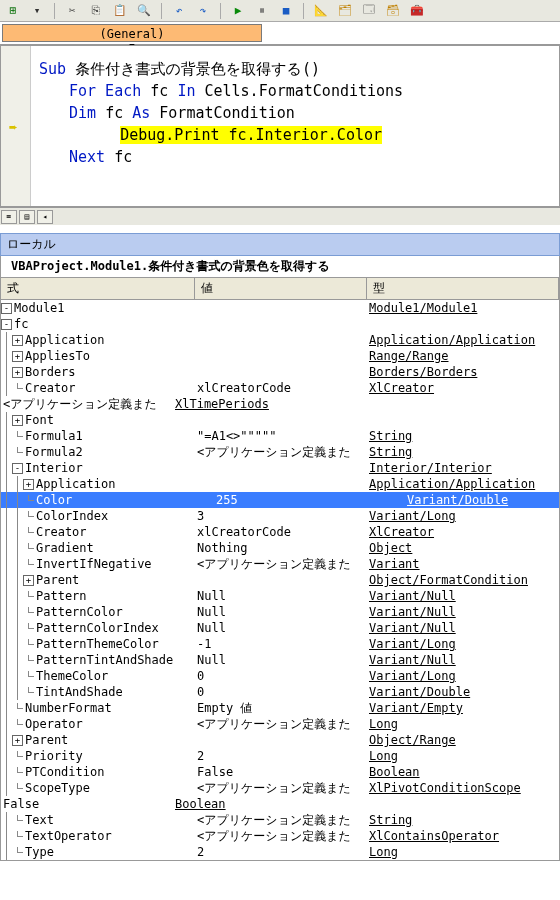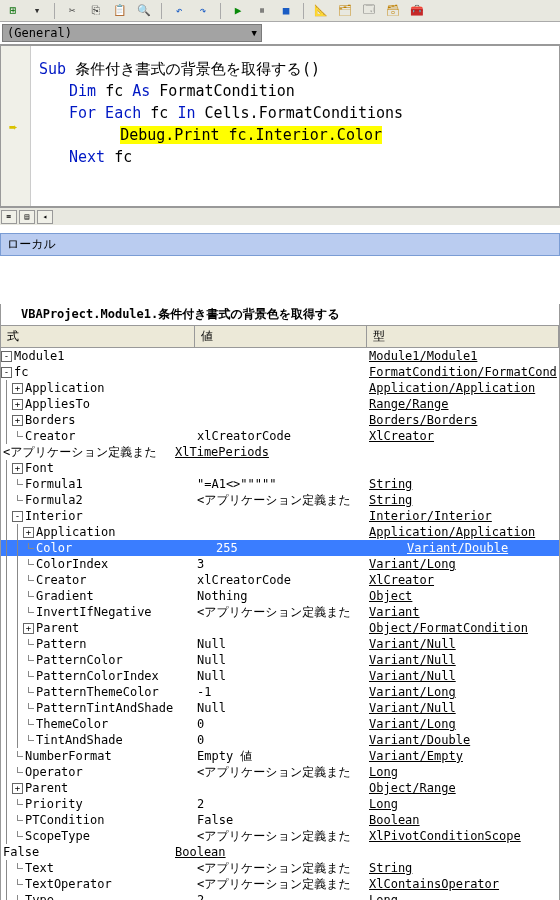--- a/index.html
+++ b/index.html
@@ -1,32 +1,32 @@
 <!DOCTYPE html>
 <html><head>
 <meta charset="utf-8">
 <style>
 * { margin:0; padding:0; box-sizing:border-box; font-family:"MS Gothic","Meiryo",Consolas,monospace; }
 body { background:#fff; font-size:12px; color:#000; width:560px; }
 .toolbar { background:#e8e8e0; border-bottom:1px solid #aaa; padding:2px 4px; display:flex; gap:6px; align-items:center; height:22px; }
 .tb-btn { width:18px; height:18px; display:flex; align-items:center; justify-content:center; font-size:11px; color:#333; }
 .tb-sep { width:1px; height:16px; background:#aaa; margin:0 2px; }
 .combo-row { background:#fff; border-bottom:1px solid #999; padding:2px; display:flex; }
-.combo { border:1px solid #7a7a7a; padding:2px 4px; font-size:12px; background:#a3a3a3; height:18px; display:flex; align-items:center; justify-content:space-between; }
+.combo { border:1px solid #7a7a7a; padding:2px 4px; font-size:12px; background:#fdba74; height:18px; display:flex; align-items:center; justify-content:space-between;flex-direction:column; }
 .combo:first-child { width:260px; }
 .code-pane { background:#fff; border:1px solid #999; height:162px; display:flex; position:relative; }
 .gutter { width:30px; background:#f0f0e8; border-right:1px solid #ccc; display:flex; flex-direction:column; padding-top:4px; }
 .arrow { color:#d9c200; font-size:14px; padding-left:8px; height:22px; line-height:22px; }
 .code { padding:12px 8px; font-family:Consolas,monospace; font-size:15px; line-height:22px; }
 .kw { color:#0018c4; }
 .hl { background:#ffff00; }
 .scroll-h { background:#e8e8e0; border-top:1px solid #999; height:18px; display:flex; align-items:center; }
 .sc-btn { width:16px; height:14px; border:1px solid #999; background:#f0f0e8; display:flex; align-items:center; justify-content:center; font-size:8px; margin:0 1px; }
 .locals-title { background:#baccf0; border:1px solid #7a9cd4; padding:2px 6px; font-size:12px; margin-top:8px; }
-.context { background:#fff; border:1px solid #999; border-top:none; padding:2px 20px; font-weight:bold; font-size:12px;margin-top:48px; }
+.context { background:#fff; border:1px solid #999; border-top:none; padding:2px 10px; font-weight:bold; font-size:12px; }
 .grid-head { display:flex; background:#ece9d8; border-bottom:1px solid #999; border-left:1px solid #999; border-right:1px solid #999; }
 .gh { border-right:1px solid #999; padding:2px 6px; font-size:12px; }
 .gh1 { width:194px; } .gh2 { width:172px; } .gh3 { flex:1; }
 .grid { border-left:1px solid #999; border-right:1px solid #999; border-bottom:1px solid #999; font-size:12px; overflow:hidden; }
 .row { display:flex; height:16px; align-items:center; white-space:nowrap; }
 .row.sel { background:#3a7dff; color:#fff;gap:19px; }
 .c1 { width:194px; display:flex; align-items:center; overflow:hidden; }
 .c2 { width:172px; padding-left:2px; overflow:hidden; text-overflow:clip; }
 .c3 { flex:1; padding-left:2px; overflow:hidden;text-decoration:underline; }
 .box { display:inline-flex; width:11px; height:11px; border:1px solid #666; align-items:center; justify-content:center; font-size:9px; line-height:9px; margin-right:2px; background:#fff; color:#000; }
@@ -71,22 +71,22 @@
 
 <div class="code-pane">
   <div class="gutter">
     <div style="height:22px;"></div>
       <div style="height:22px;"></div>
       <div style="height:22px;"></div>
     <div class="arrow">➨</div>
   </div>
   <div class="code">
     <div><span class="kw">Sub</span> <span>条件付き書式の背景色を取得する()</span></div>
+    <div style="padding-left:30px;"><span class="kw">For Each</span> <span>fc</span> <span class="kw">In</span> <span>Cells.FormatConditions</span></div>
     <div style="padding-left:30px;"><span class="kw">Dim</span> <span>fc</span> <span class="kw">As</span> <span>FormatCondition</span></div>
-    <div style="padding-left:30px;"><span class="kw">For Each</span> <span>fc</span> <span class="kw">In</span> <span>Cells.FormatConditions</span></div>
     <div style="padding-left:60px;text-align:center;"><span class="hl">Debug.Print fc.Interior.Color</span></div>
     <div style="padding-left:30px;"><span class="kw">Next</span> <span>fc</span></div>
   </div>
 </div>
 <div class="scroll-h">
   <div class="sc-btn">≡</div>
   <div class="sc-btn">▤</div>
   <div class="sc-btn">◂</div>
 </div>
 
@@ -105,21 +105,20 @@
       </div>
       <div class="c2"></div>
       <div class="c3">Module1/Module1</div>
     </div>
     <div class="row">
       <div class="c1">
         <span class="box">-</span>
         <span> fc</span>
       </div>
       <div class="c2"></div>
-      <div class="c3">FormatCondition/FormatCond</div>
     </div>
     <div class="row">
       <div class="c1">
         <span class="vline"></span>
         <span class="box">+</span>
         <span> Application</span>
       </div>
       <div class="c2"></div>
       <div class="c3">Application/Application</div>
     </div>

